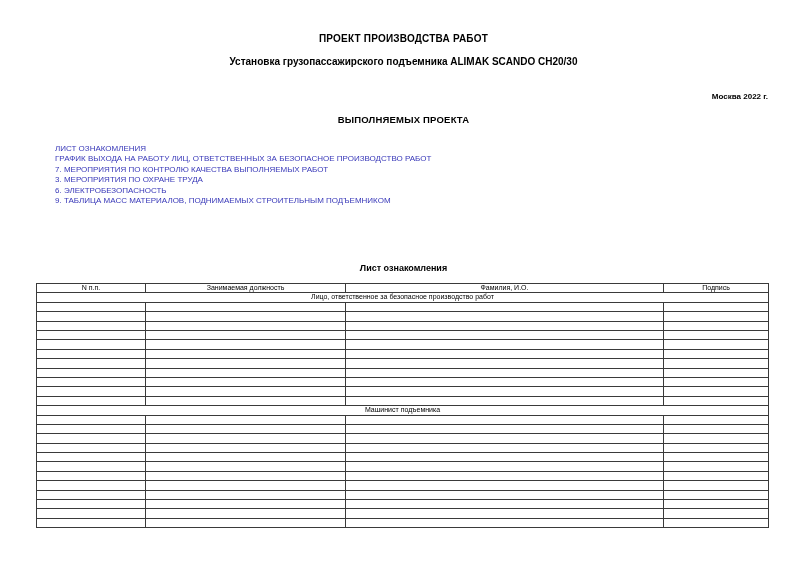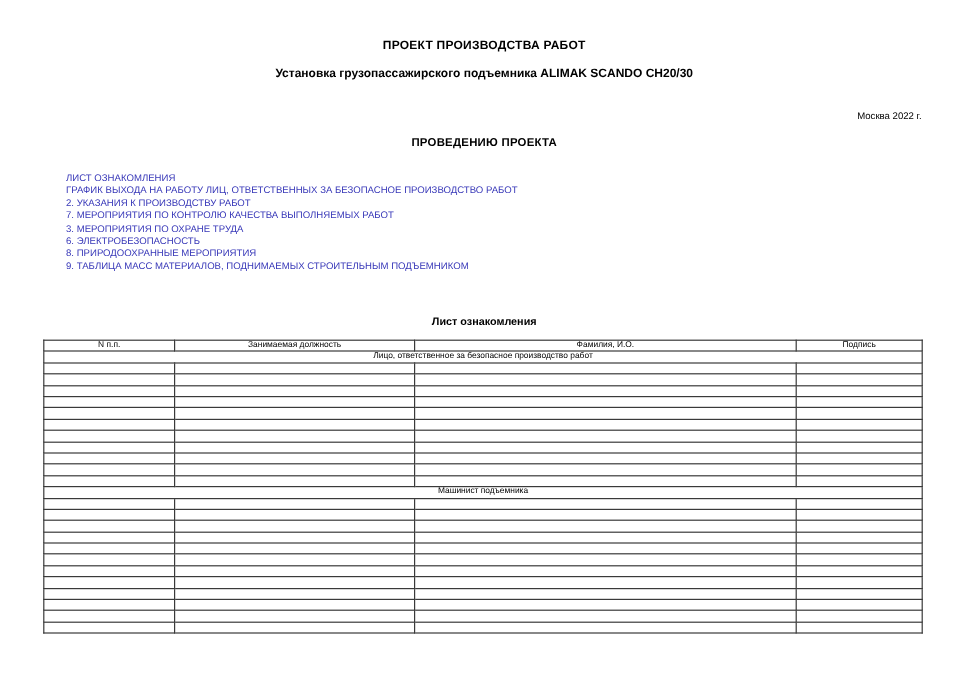--- a/index.html
+++ b/index.html
@@ -15,21 +15,21 @@
   .doc-title {
     position: absolute; top: 33px; left: 0; width: 100%;
     text-align: center; font-size: 10px; font-weight: bold; letter-spacing: 0.2px;
   }
   .doc-subtitle {
     position: absolute; top: 56px; left: 0; width: 100%;
     text-align: center; font-size: 10px; font-weight: bold;
   }
   .place-date {
     position: absolute; top: 92px; right: 39px;
-    font-size: 8px; font-weight: normal; margin-left: 32px;
+    font-size: 8px; font-weight: bold; margin-left: 32px;
   }
   .contents-heading {
     position: absolute; top: 114px; left: 0; width: 100%;
     text-align: center; font-size: 9.5px; font-weight: bold; letter-spacing: 0.2px;
   }
   .toc {
     position: absolute; top: 144px; left: 55px;
     font-size: 8px;
   }
   .toc-item {
@@ -64,30 +64,28 @@
 <body>
 
 <div class="page">
 
   <div class="doc-title">ПРОЕКТ ПРОИЗВОДСТВА РАБОТ</div>
 
   <div class="doc-subtitle">Установка грузопассажирского подъемника ALIMAK SCANDO CH20/30</div>
 
   <div class="place-date">Москва 2022 г.</div>
 
-  <div class="contents-heading">ПРОВЕДЕНИЮ ПРОЕКТА</div>
+  <div class="contents-heading">ВЫПОЛНЯЕМЫХ ПРОЕКТА</div>
 
   <div class="toc" id="toc" style="color: rgb(55, 55, 184);">
       <div class="toc-item">ЛИСТ ОЗНАКОМЛЕНИЯ</div>
       <div class="toc-item">ГРАФИК ВЫХОДА НА РАБОТУ ЛИЦ, ОТВЕТСТВЕННЫХ ЗА БЕЗОПАСНОЕ ПРОИЗВОДСТВО РАБОТ</div>
-      <div class="toc-item">2. УКАЗАНИЯ К ПРОИЗВОДСТВУ РАБОТ</div>
       <div class="toc-item">7. МЕРОПРИЯТИЯ ПО КОНТРОЛЮ КАЧЕСТВА ВЫПОЛНЯЕМЫХ РАБОТ</div>
       <div class="toc-item">3. МЕРОПРИЯТИЯ ПО ОХРАНЕ ТРУДА</div>
       <div class="toc-item">6. ЭЛЕКТРОБЕЗОПАСНОСТЬ</div>
-      <div class="toc-item">8. ПРИРОДООХРАННЫЕ МЕРОПРИЯТИЯ</div>
       <div class="toc-item">9. ТАБЛИЦА МАСС МАТЕРИАЛОВ, ПОДНИМАЕМЫХ СТРОИТЕЛЬНЫМ ПОДЪЕМНИКОМ</div>
     </div>
 
   <div class="sheet-heading">Лист ознакомления</div>
 
   <table class="sheet">
     <colgroup id="sheet-cols">
         <col style="width: 109px;">
         <col style="width: 200px;">
         <col style="width: 318px;">

